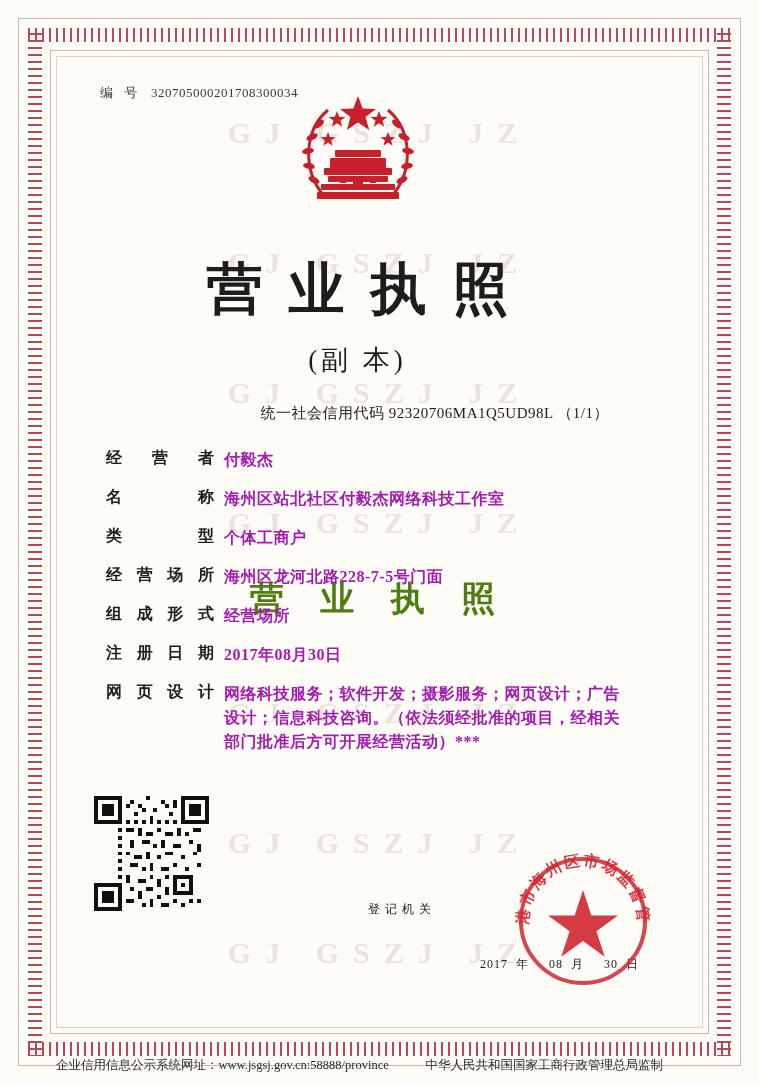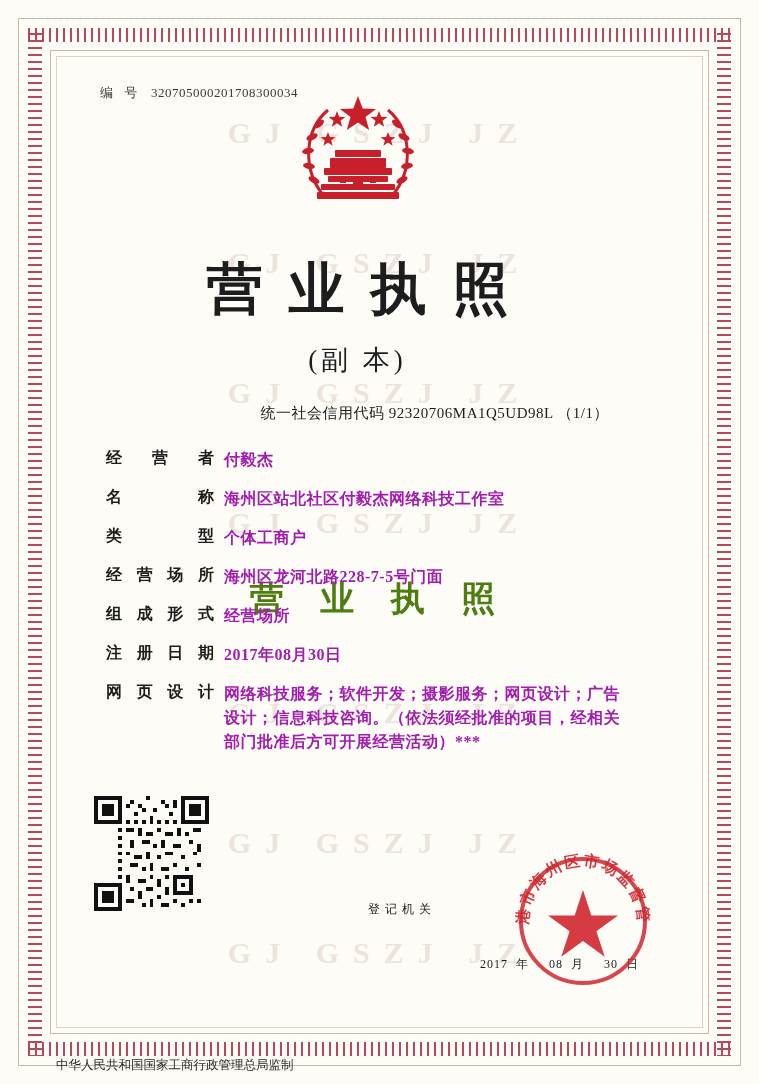--- a/index.html
+++ b/index.html
@@ -470,16 +470,17 @@
         <polygon fill="#d0262f" opacity="0.9" points="75,44 83.3,69.5 110,69.5 88.4,85.3 96.7,110.8 75,95 53.3,110.8 61.6,85.3 40,69.5 66.7,69.5"></polygon>
         <text font-family="Liberation Serif, serif" font-size="15.5" font-weight="bold" fill="#d0262f" opacity="0.9" letter-spacing="2.5">
           <textPath href="#sealArcPath" startOffset="50%" text-anchor="middle">连云港市海州区市场监督管理局</textPath>
         </text>
       </svg>
     </div>
 
   </div>
 
   <div class="footer">
+    <div class="footer-left">企业信用信息公示系统网址：www.jsgsj.gov.cn:58888/province</div>
     <div class="footer-right">中华人民共和国国家工商行政管理总局监制</div>
   </div>
 
 </div>
 
 </body></html>

